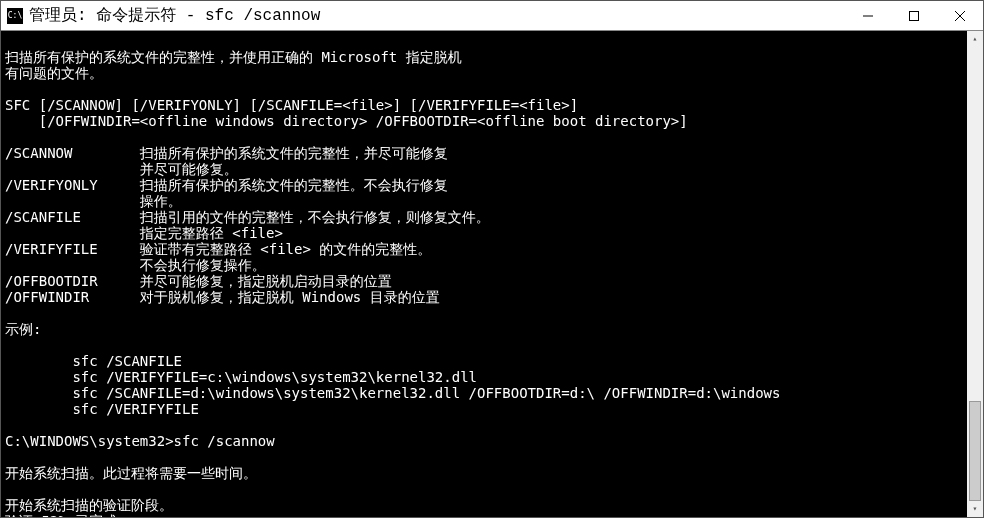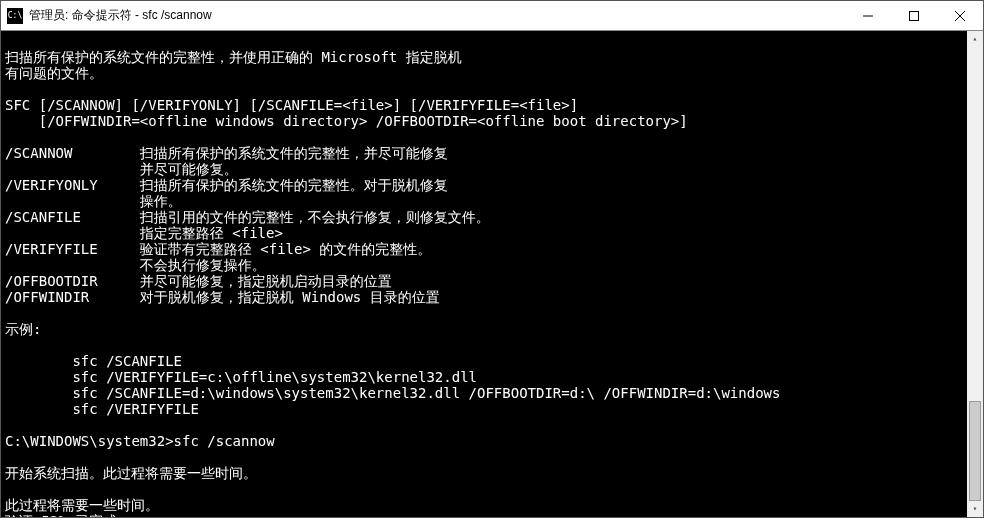--- a/index.html
+++ b/index.html
@@ -30,23 +30,23 @@
       background: #000;
       display: flex;
       align-items: center;
       justify-content: center;
       font-size: 8px;
       color: #fff;
       font-family: monospace;
     }
     .titlebar-title {
       flex: 1;
-      font-size: 12px;
+      font-size: 16px;
       color: #000;
-      font-family: Liberation Sans, sans-serif;
+      font-family: Liberation Mono, monospace;
     }
     .window-controls {
       display: flex;
       height: 100%;
     }
     .window-btn {
       width: 46px;
       height: 100%;
       display: flex;
       align-items: center;
@@ -127,40 +127,40 @@
 
 <div class="terminal">
 <span>扫描所有保护的系统文件的完整性，并使用正确的 Microsoft 指定脱机</span>
 <span>有问题的文件。</span>
 <span></span>
 <span>SFC [/SCANNOW] [/VERIFYONLY] [/SCANFILE=&lt;file&gt;] [/VERIFYFILE=&lt;file&gt;]</span>
 <span>    [/OFFWINDIR=&lt;offline windows directory&gt; /OFFBOOTDIR=&lt;offline boot directory&gt;]</span>
 <span></span>
 <span>/SCANNOW        扫描所有保护的系统文件的完整性，并尽可能修复</span>
 <span>                并尽可能修复。</span>
-<span>/VERIFYONLY     扫描所有保护的系统文件的完整性。对于脱机修复</span>
+<span>/VERIFYONLY     扫描所有保护的系统文件的完整性。不会执行修复</span>
 <span>                操作。</span>
 <span>/SCANFILE       扫描引用的文件的完整性，不会执行修复，则修复文件。</span>
 <span>                指定完整路径 &lt;file&gt;</span>
 <span>/VERIFYFILE     验证带有完整路径 &lt;file&gt; 的文件的完整性。</span>
 <span>                不会执行修复操作。</span>
 <span>/OFFBOOTDIR     并尽可能修复，指定脱机启动目录的位置</span>
 <span>/OFFWINDIR      对于脱机修复，指定脱机 Windows 目录的位置</span>
 <span></span>
 <span>示例:</span>
 <span></span>
 <span>        sfc /SCANFILE</span>
-<span>        sfc /VERIFYFILE=c:\offline\system32\kernel32.dll</span>
+<span>        sfc /VERIFYFILE=c:\windows\system32\kernel32.dll</span>
 <span>        sfc /SCANFILE=d:\windows\system32\kernel32.dll /OFFBOOTDIR=d:\ /OFFWINDIR=d:\windows</span>
 <span>        sfc /VERIFYFILE</span>
 <span></span>
 <span>C:\WINDOWS\system32&gt;sfc /scannow</span>
 <span></span>
 <span>开始系统扫描。此过程将需要一些时间。</span>
 <span></span>
-<span>此过程将需要一些时间。</span>
+<span>开始系统扫描的验证阶段。</span>
 <span>验证 52% 已完成。</span>
   <div class="scrollbar">
     <div class="scrollbar-arrow" style="top:0;">▴</div>
     <div class="scrollbar-thumb" style="top:370px; height:100px;"></div>
     <div class="scrollbar-arrow" style="bottom:0;">▾</div>
   </div>
 </div>
 
 </body></html>

